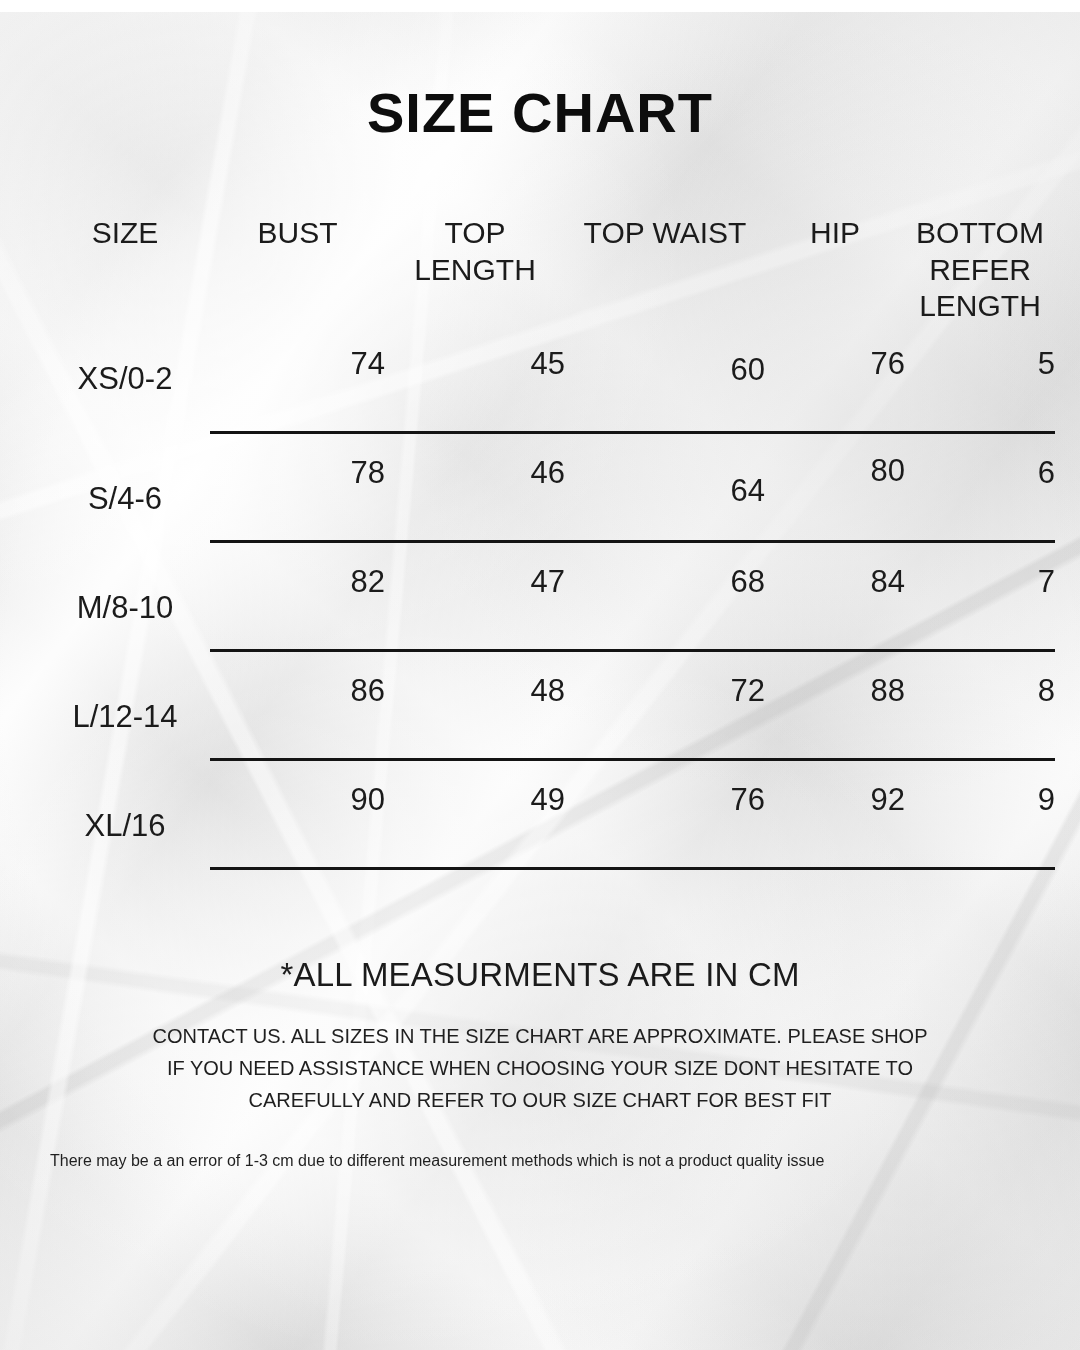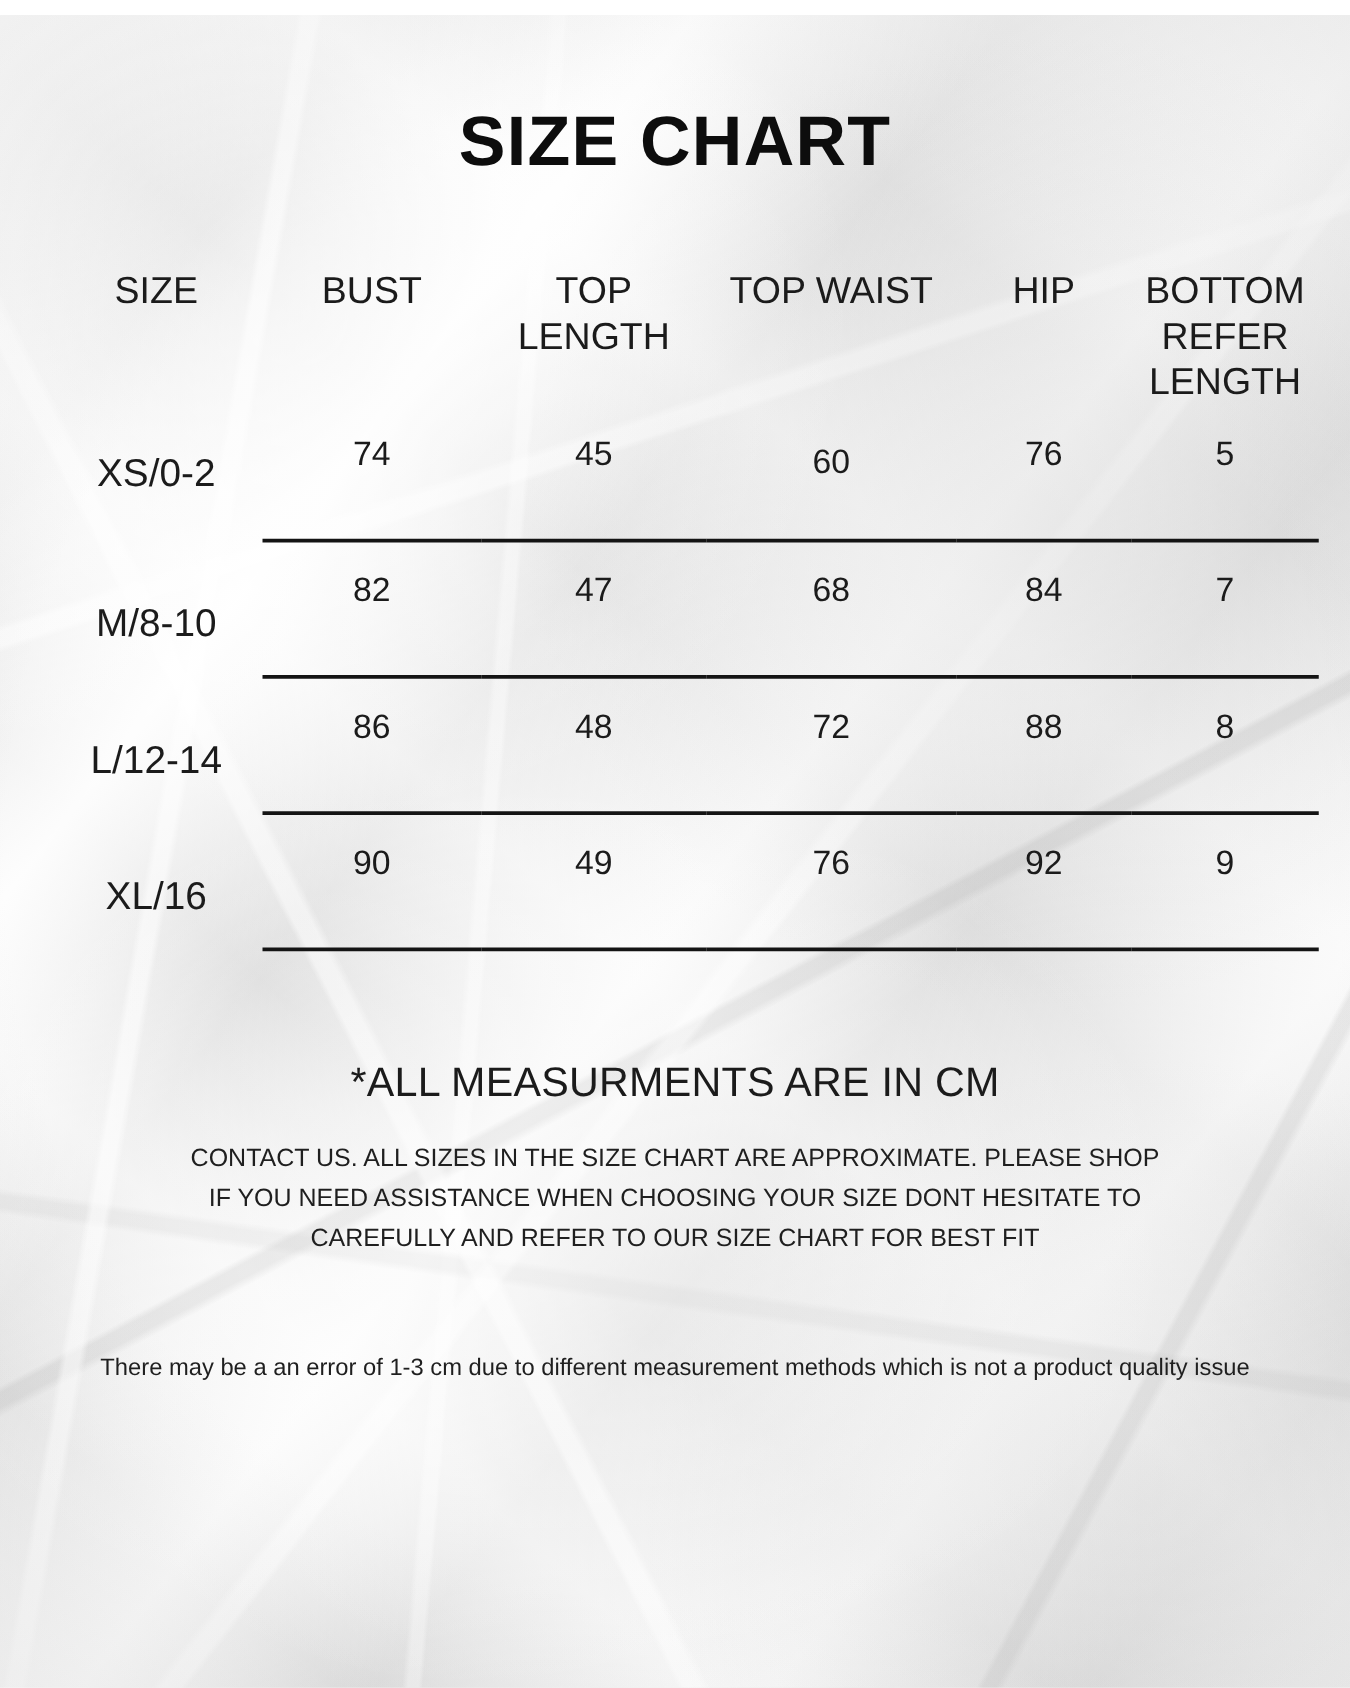--- a/index.html
+++ b/index.html
@@ -97,24 +97,24 @@
     box-sizing: border-box;
   }
   .col-size   { width: 170px; text-align: center; }
   .col-bust   { width: 175px; text-align: center; }
   .col-toplen { width: 180px; text-align: center; }
   .col-waist  { width: 200px; text-align: center; }
   .col-hip    { width: 140px; text-align: center; }
   .col-inseam { width: 150px; text-align: center; }
 
   .chart td {
-    font-size: 27px;
+    font-size: 31px;
     font-weight: 400;
     color: #1b1b1b;
-    text-align: center;
+    text-align: right;
     padding: 0;
     height: 106px;
     vertical-align: middle;
   }
   .chart tbody tr td:not(.size-cell) {
     border-bottom: 3px solid #141414;
   }
   td.size-cell {
     font-size: 31px;
     text-align: center;
@@ -139,23 +139,22 @@
   }
   .note-body {
     text-align: center;
     font-size: 20px;
     line-height: 1.6;
     margin: 26px auto 0 auto;
     width: 780px;
     color: #1f1f1f;
   }
   .note-small {
-    text-align: center;
-    font-size: 19px;
-    margin: 77px auto 0 auto;
+    font-size: 16px;
+    margin: 36px auto 0 auto;
     width: 980px;
     color: #1f1f1f;
   }
 </style>
 </head>
 <body>
 
 <div class="page">
   <div class="content">
 
@@ -192,20 +191,28 @@
       <tbody>
         <tr>
           <td class="size-cell">XS/0-2</td>
           <td><span class="n-up">74</span></td>
           <td><span class="n-up">45</span></td>
           <td><span class="n-mid">60</span></td>
           <td><span class="n-up">76</span></td>
           <td><span class="n-up">5</span></td>
         </tr>
 
+        <tr>
+          <td class="size-cell"><span class="s-dn">S/4-6</span></td>
+          <td><span class="n-up">78</span></td>
+          <td><span class="n-up">46</span></td>
+          <td><span class="n-dn">64</span></td>
+          <td><span class="n-up2">80</span></td>
+          <td><span class="n-up">6</span></td>
+        </tr>
 
         <tr>
           <td class="size-cell"><span class="s-dn">M/8-10</span></td>
           <td><span class="n-up">82</span></td>
           <td><span class="n-up">47</span></td>
           <td><span class="n-up">68</span></td>
           <td><span class="n-up">84</span></td>
           <td><span class="n-up">7</span></td>
         </tr>
 

